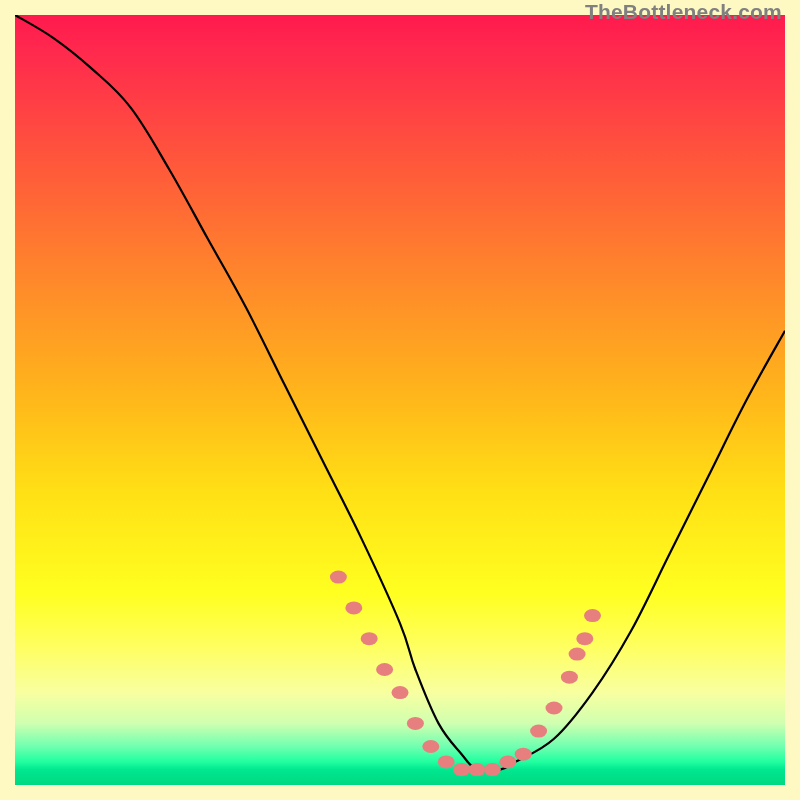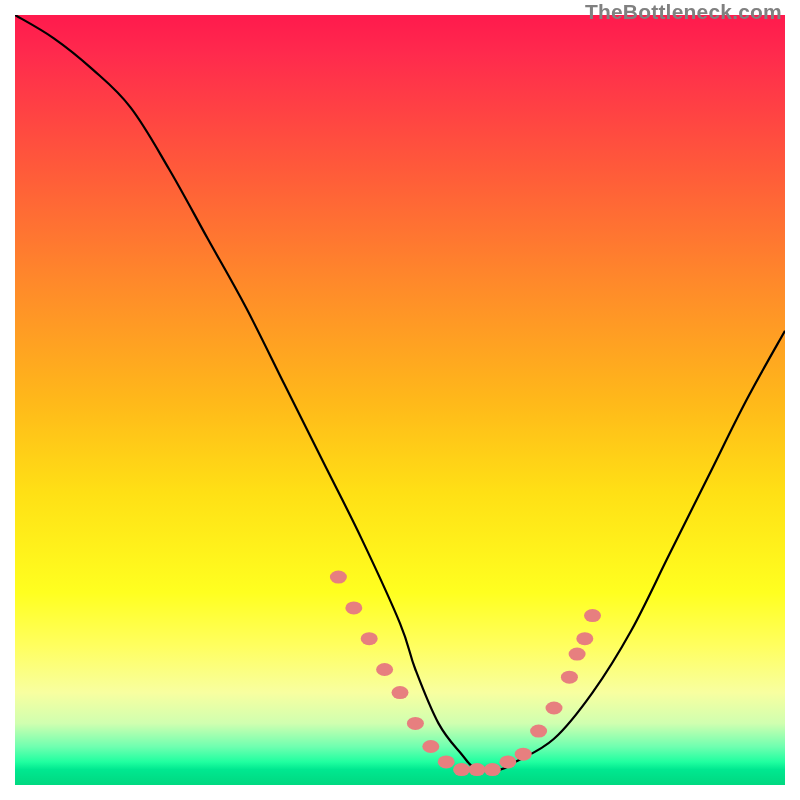--- a/index.html
+++ b/index.html
@@ -1,21 +1,21 @@
 <!DOCTYPE html>
 <html><head>
 <meta charset="utf-8">
 <style>
   * { margin: 0; padding: 0; box-sizing: border-box; }
   html, body { width: 800px; height: 800px; overflow: hidden; background: #000; }
   .frame {
     position: relative;
     width: 800px;
     height: 800px;
-    background: #ffffff;
+    background: #fef9c3;
   }
   .plot-area {
     position: absolute;
     left: 15px;
     top: 15px;
     width: 770px;
     height: 770px;
     overflow: hidden;
   }
   .gradient-bg {

